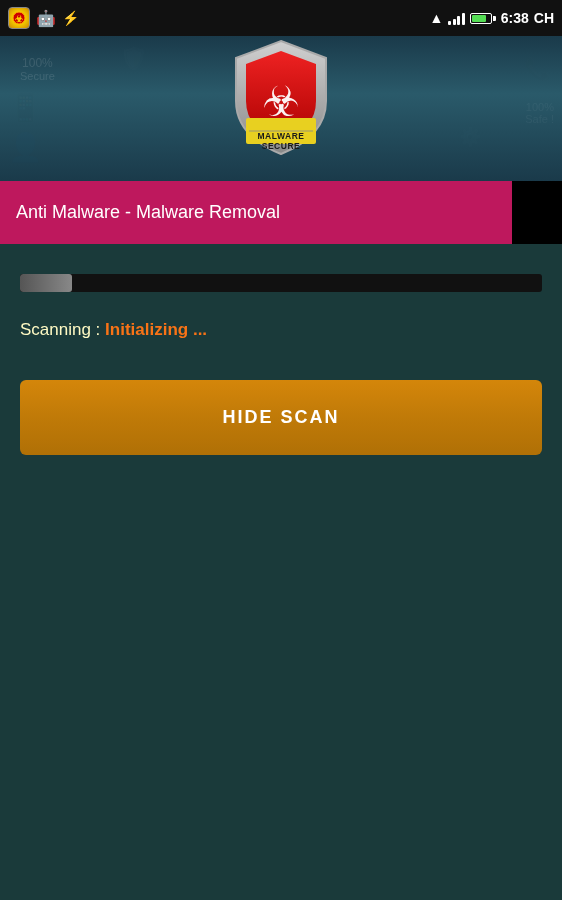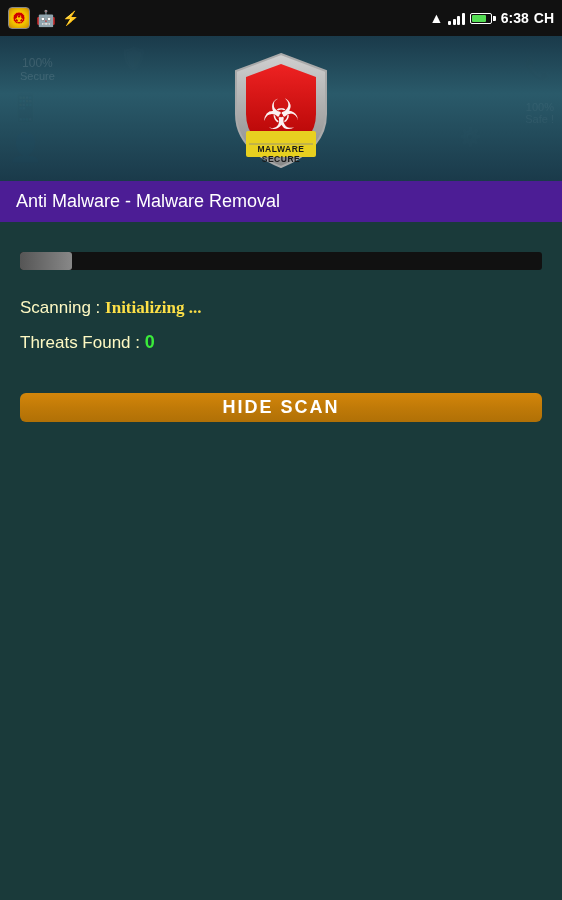--- a/index.html
+++ b/index.html
@@ -49,43 +49,42 @@
     }
 
     
     .header-banner {
       width: 562px;
       height: 145px;
       background: linear-gradient(180deg, #1a3a4a 0%, #2a5a6a 40%, #1a3a4a 100%);
       position: relative;
       overflow: hidden;
       display: flex;
-      align-items: center;
       justify-content: center;
     }
 
     
     .banner-watermarks {
       position: absolute;
       inset: 0;
       color: rgba(255,255,255,0.12);
       font-size: 11px;
     }
     .wm-item {
       position: absolute;
       display: flex;
       flex-direction: column;
       align-items: center;
     }
 
     
     .app-title-bar {
-      width: 562px;
-      background: #4c1d95;
-      padding: 10px 16px;
+      width: 512px;
+      background: #be185d;
+      padding: 21px 16px;
     }
     .app-title-bar h1 {
       color: #fff;
       font-size: 18px;
       font-weight: normal;
     }
 
     
     .main-content {
       width: 562px;
@@ -116,34 +115,33 @@
     }
     .scan-info-row {
       margin-bottom: 14px;
       font-size: 17px;
       color: #e0e0e0;
     }
     .scan-info-row .label {
       color: #fef9c3;
     }
     .scan-info-row .value-yellow {
-      color: #fde047;
+      color: #f97316;
       font-weight: bold;
-      font-family: Liberation Serif, serif;
     }
     .scan-info-row .value-green {
       color: #3aeb3a;
       font-weight: bold;
       font-size: 18px;
     }
 
     
     .hide-scan-btn {
       width: 100%;
-      padding: 4px;
+      padding: 27px;
       background: linear-gradient(180deg, #d4860a 0%, #c07a08 50%, #b07006 100%);
       border: none;
       border-radius: 6px;
       color: #fff;
       font-size: 18px;
       font-weight: bold;
       letter-spacing: 2px;
       cursor: pointer;
       margin-top: 12px;
       text-transform: uppercase;
@@ -297,22 +295,18 @@
   <div class="progress-bar-container">
     <div class="progress-bar-fill"></div>
   </div>
 
   
   <div class="scan-info">
     <div class="scan-info-row">
       <span class="label">Scanning :</span>
       <span class="value-yellow">Initializing ...</span>
     </div>
-    <div class="scan-info-row">
-      <span class="label">Threats Found :</span>
-      <span class="value-green">0</span>
-    </div>
   </div>
 
   
   <button class="hide-scan-btn">HIDE SCAN</button>
 
 </div>
 
 </body></html>

